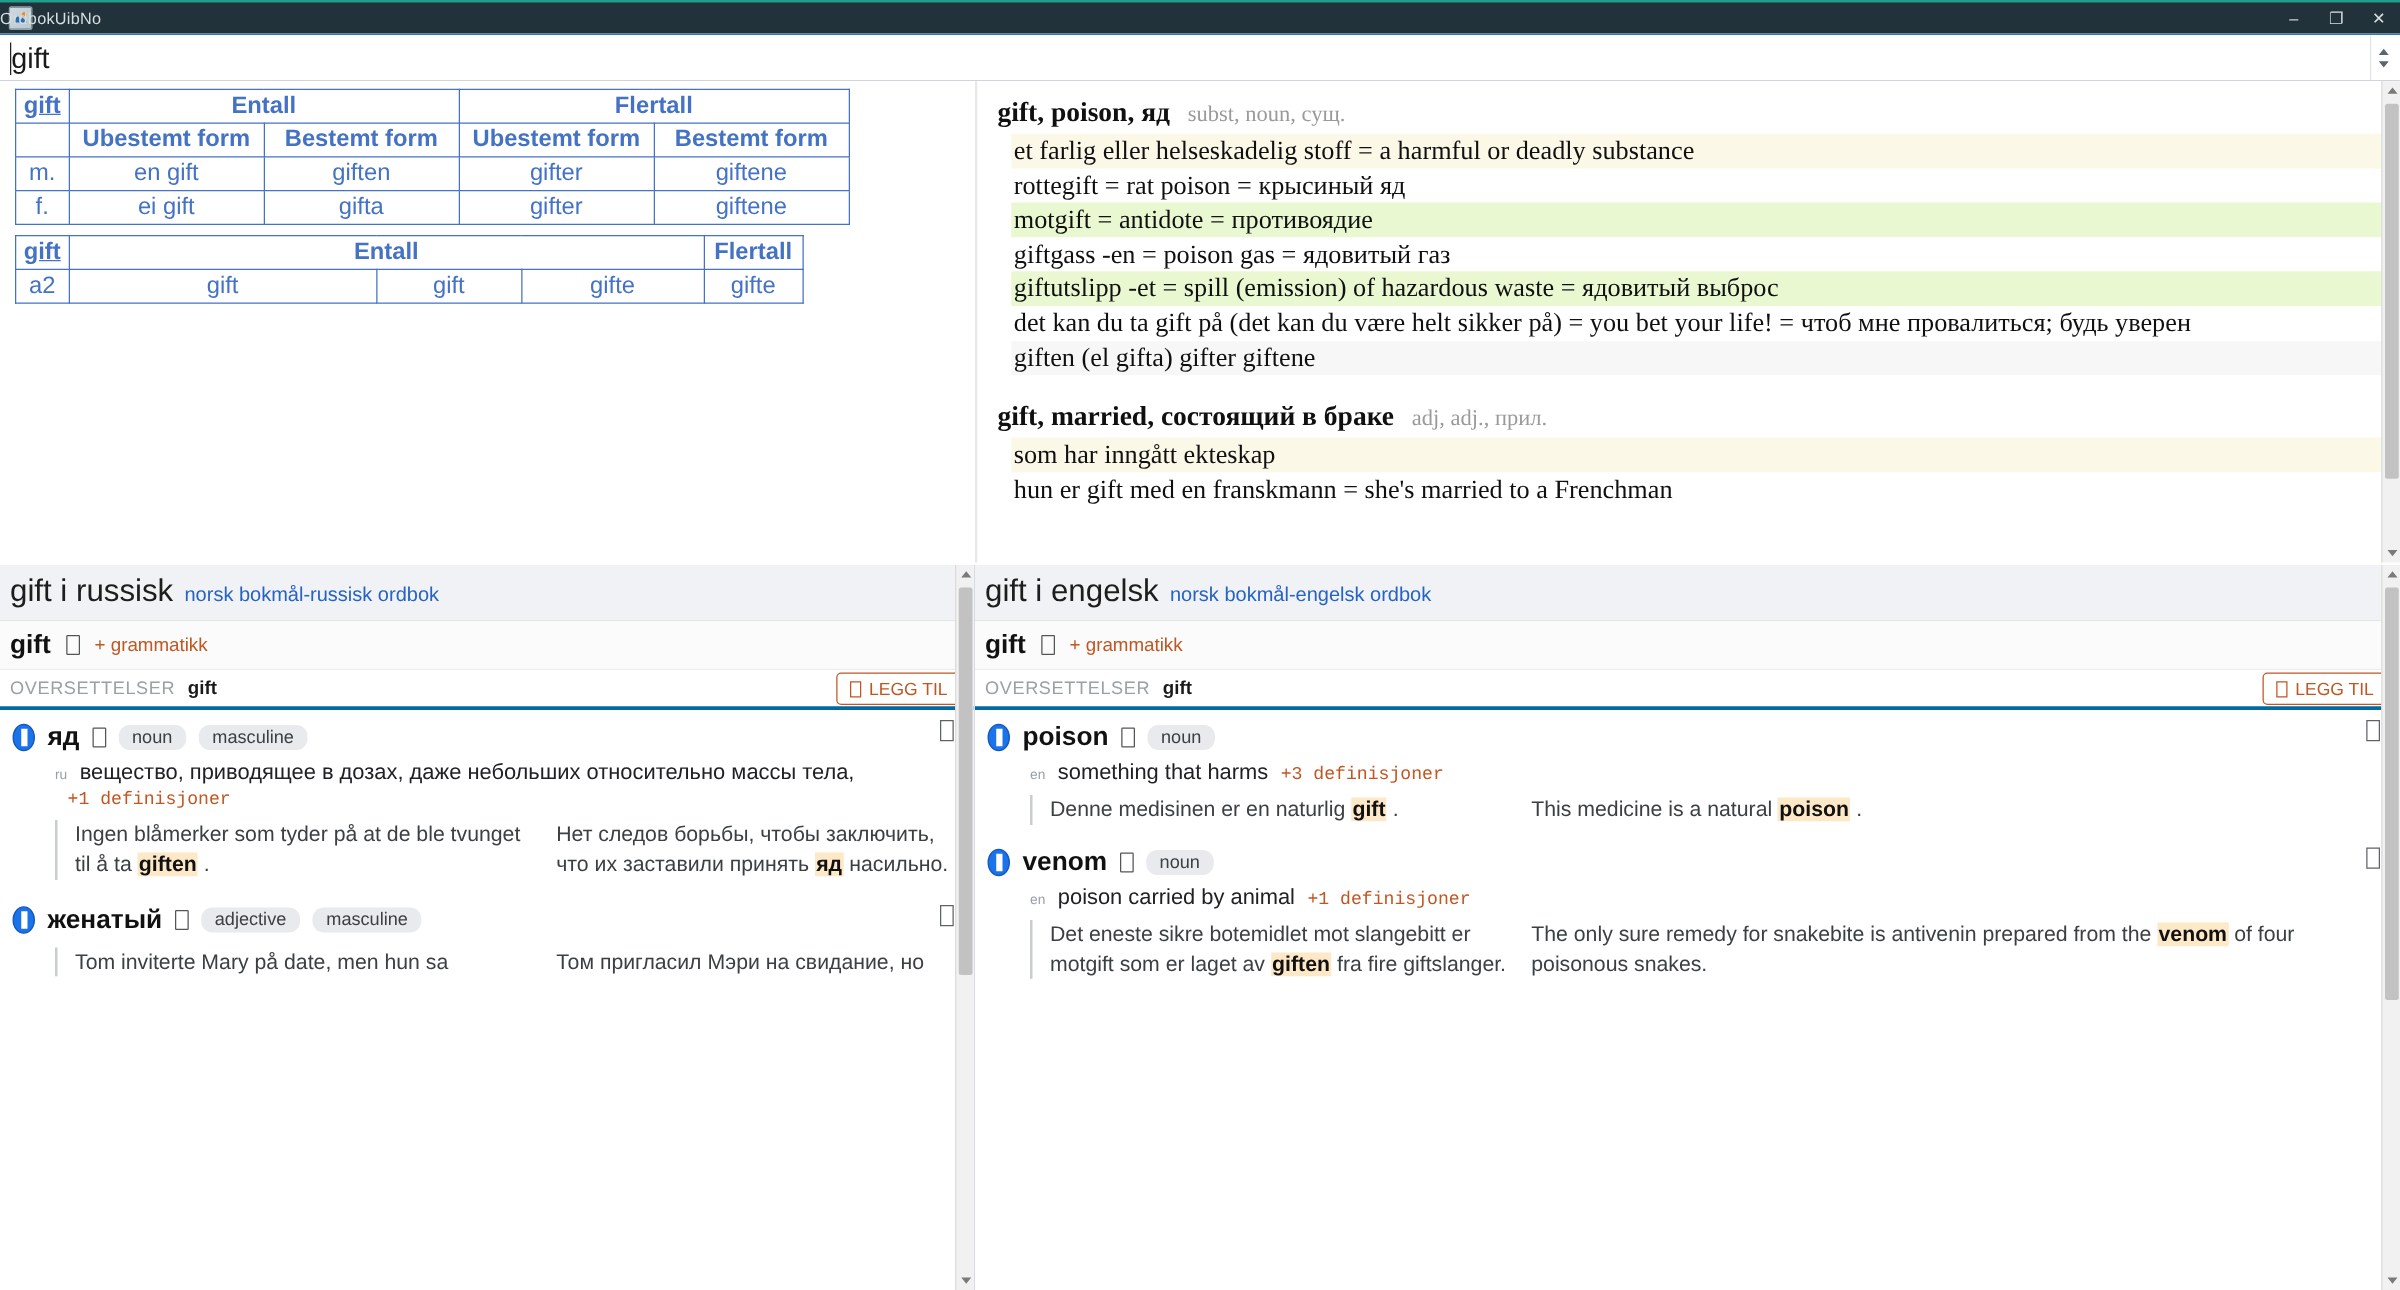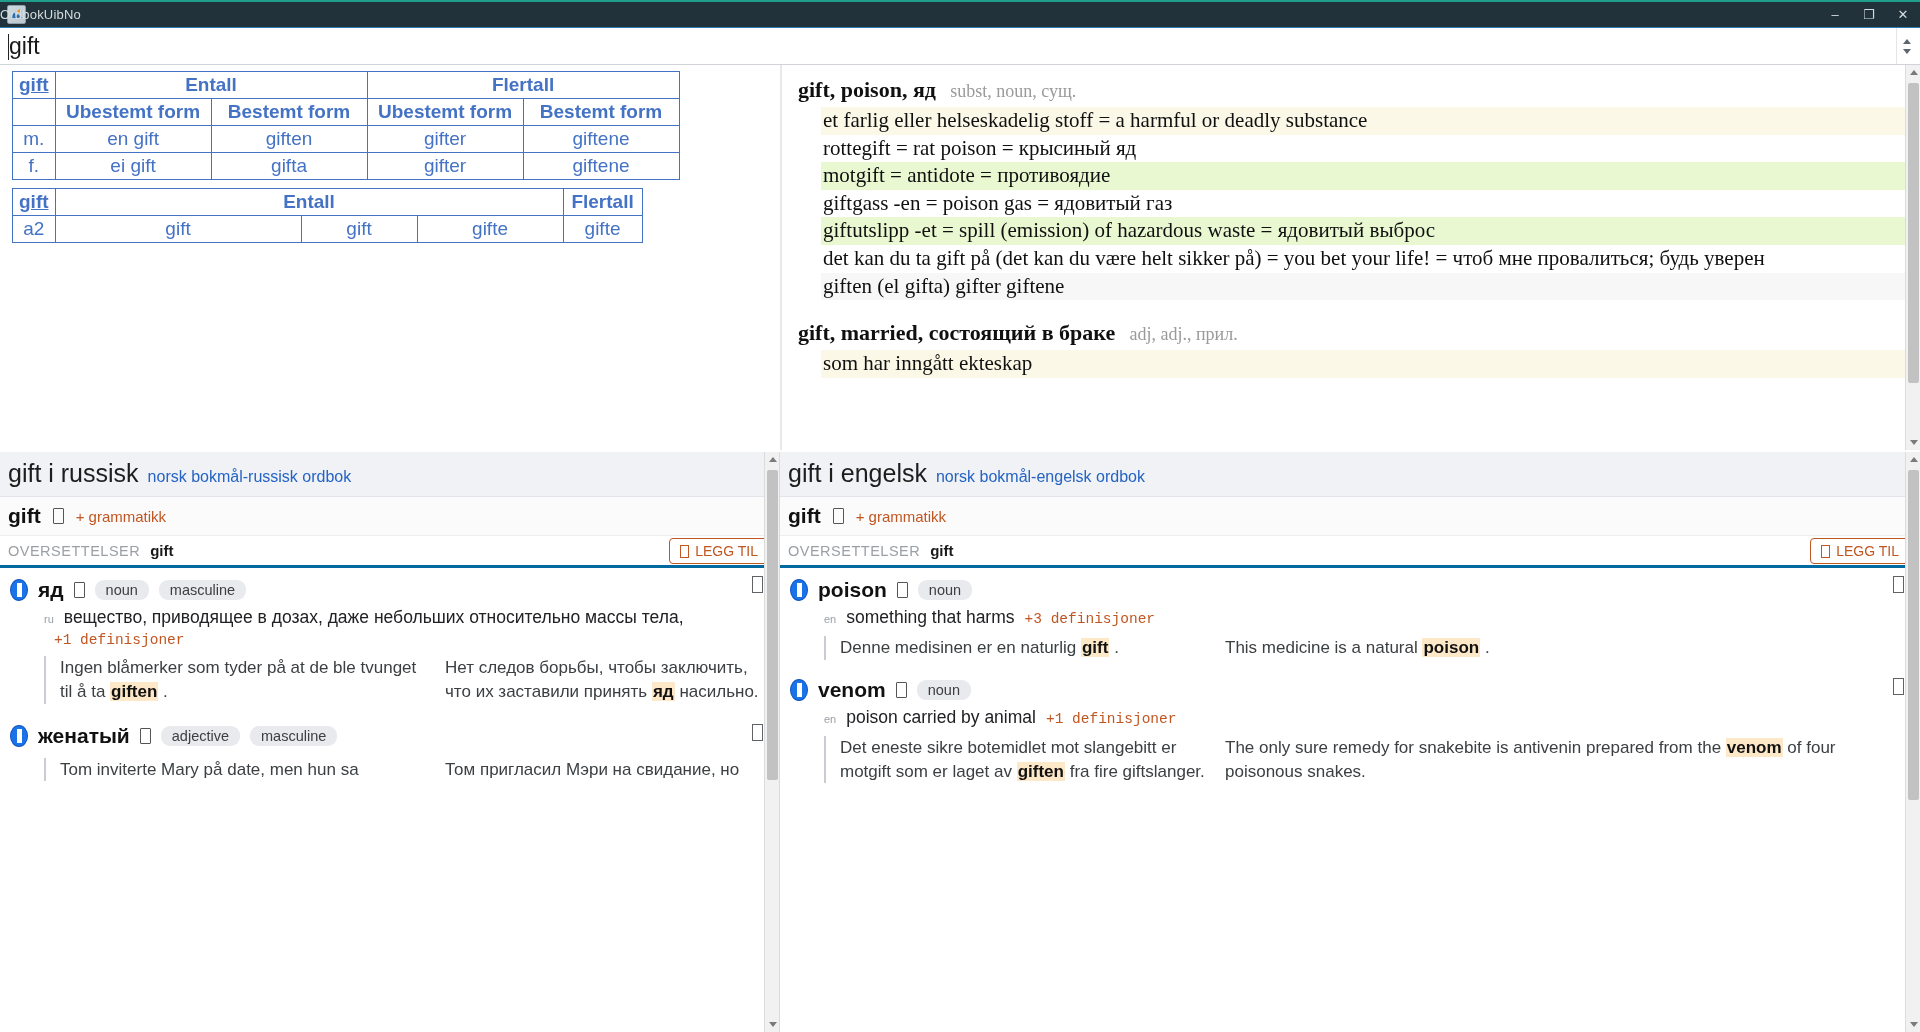--- a/index.html
+++ b/index.html
@@ -87,21 +87,21 @@
   
   #article {
     padding: 10px 14px 0 14px;
     font-family: "Liberation Serif", serif;
     font-size: 21px; color:#101010;
   }
   .entry { margin-bottom: 6px; }
   .entry-head { padding: 2px 0 4px 2px; }
   .entry-head .lemma { font-weight:bold; font-size: 22px; }
   .entry-head .pos { color:#9a9a9a; font-size: 18px; margin-left: 9px; }
-  .sense { display:flex; align-items:center;gap:12px; }
+  .sense { display:flex; align-items:center; }
   .sense-bar { width: 5px; flex: 0 0 5px; margin-right: 8px; }
   .sense-text { flex:1; line-height: 1.22; padding: 1px 2px; }
 
   
   #bottom-area {
     position:absolute; left:0; right:0; bottom:0; height: 580px;
     display:flex; background:#fff;
   }
   .dictpanel { position:relative; overflow:hidden; background:#fff; }
   #panel-left { width: 780px; border-right:1px solid #d7dbe0; }
@@ -307,20 +307,24 @@
       </div>
 
       <div class="entry" style="margin-top:18px">
         <div class="entry-head">
           <span class="lemma">gift, married, состоящий в браке</span>
           <span class="pos">adj, adj., прил.</span>
         </div>
         <div class="sense">
           <div class="sense-bar" style="background:#e8a33d"></div>
           <div class="sense-text" style="background:#fbf8e8">som har inngått ekteskap</div>
+        </div>
+        <div class="sense">
+          <div class="sense-bar" style="background:#3b8fd4"></div>
+          <div class="sense-text" style="background:#ffffff">hun er gift med en franskmann = she's married to a Frenchman</div>
         </div>
       </div>
 
     </div>
   </div>
 
   <div class="vscroll" style="top:0;bottom:0;">
     <div class="arrow" style="top:0">
         <div class="tri-up"></div>
       </div>

